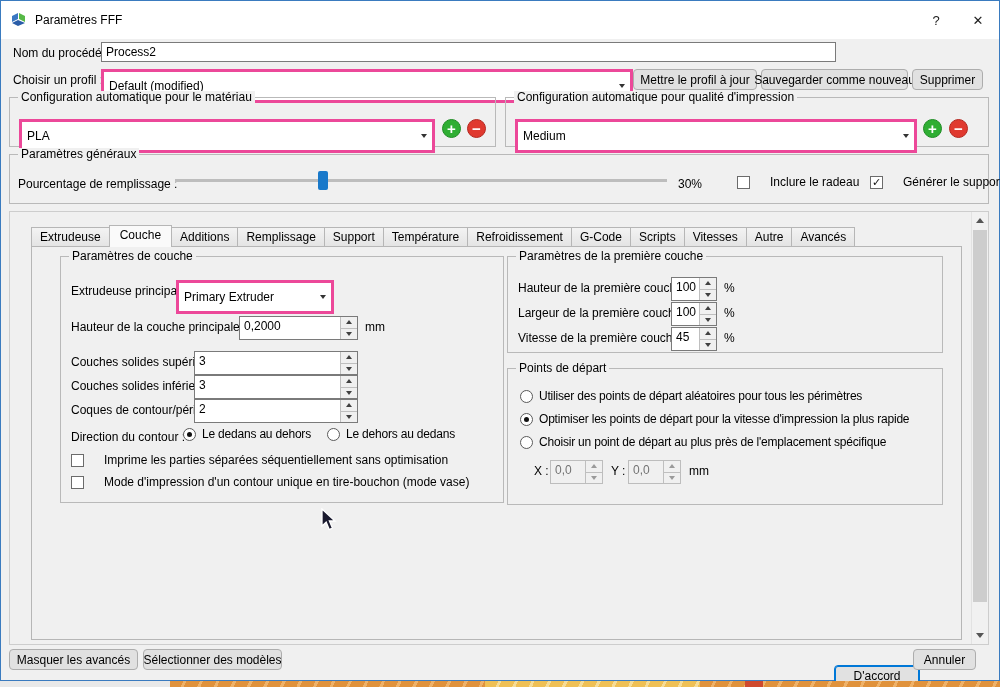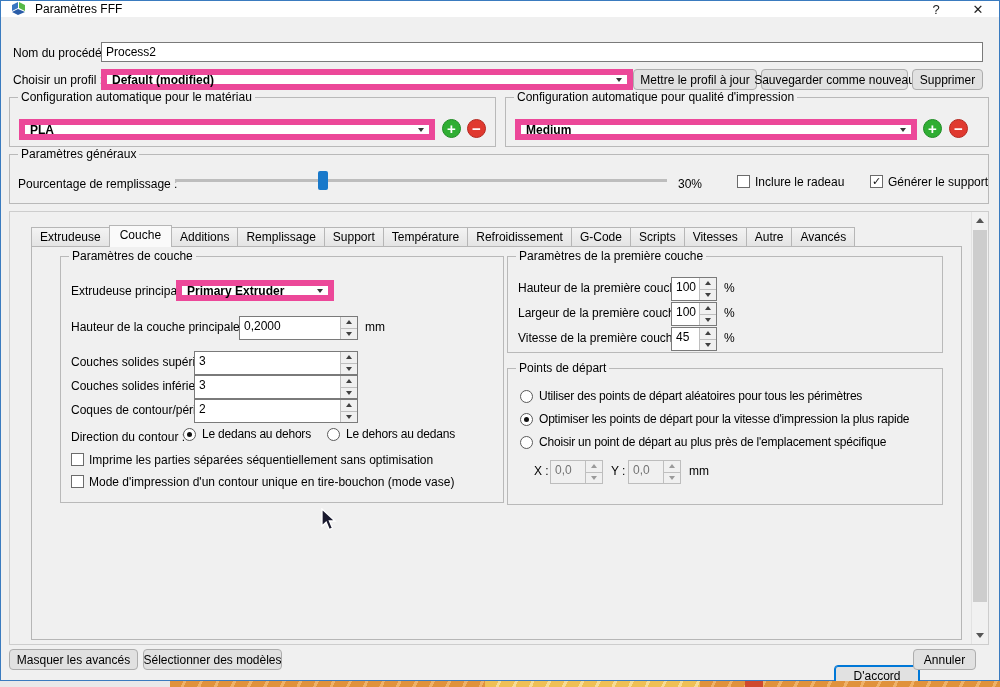--- a/index.html
+++ b/index.html
@@ -1,50 +1,50 @@
 <!DOCTYPE html>
 <html><head>
 <meta charset="utf-8">
 <style>
   html,body{margin:0;padding:0;}
   body{font-family:"Liberation Sans","DejaVu Sans",sans-serif;font-size:12px;color:#000;background:#c9ccd0;}
   .screen{position:relative;width:1000px;height:687px;overflow:hidden;background:#d8dadc;}
 
   
   .dialog{position:absolute;left:0;top:0;width:1000px;height:681px;background:#f0f0f0;border:1px solid #3a7bbf;box-sizing:border-box;}
-  .titlebar{position:absolute;left:0;top:0;right:0;height:16px;background:#ffffff;display:flex;align-items:center;}
+  .titlebar{position:absolute;left:0;top:0;right:0;height:38px;background:#ffffff;display:flex;align-items:center;}
   .app-icon{margin-left:9px;flex:0 0 18px;}
   .title-text{margin-left:7px;font-size:12px;}
   .tb-buttons{margin-left:auto;display:flex;height:100%;}
   .tb-btn{width:42px;height:100%;display:flex;align-items:center;justify-content:center;font-size:13px;color:#222;}
 
   .lbl{position:absolute;white-space:nowrap;line-height:14px;}
 
   
   .textfield{position:absolute;background:#fff;border:1px solid #7a7a7a;height:20px;box-sizing:border-box;font:12px "Liberation Sans",sans-serif;padding:0 4px;margin:0;}
-  .combo{position:absolute;background:#fff;border:6px solid #ec4899;height:21px;box-sizing:border-box;display:flex;align-items:center;font-weight:bold;}
+  .combo{position:absolute;background:#fff;border:3px solid #ec4899;height:34px;box-sizing:border-box;display:flex;align-items:center;}
   .combo-text{padding-left:5px;flex:1;white-space:nowrap;overflow:hidden;}
   .combo-arrow{width:16px;align-self:stretch;display:flex;align-items:center;justify-content:center;}
   .combo-arrow::after{content:"";width:0;height:0;border-left:3.5px solid transparent;border-right:3.5px solid transparent;border-top:4px solid #333;}
 
   .btn{position:absolute;height:21px;background:#e1e1e1;border:1px solid #adadad;border-radius:4px;font:12px "Liberation Sans",sans-serif;display:flex;align-items:center;justify-content:center;box-sizing:border-box;padding:0 4px;color:#000;white-space:nowrap;}
   .btn.default{border-color:#0078d7;box-shadow:inset 0 0 0 1px #0078d7;}
 
   .groupbox{position:absolute;border:1px solid #b9b9b9;box-sizing:border-box;}
   .group-title{position:absolute;top:-7px;left:8px;background:#f0f0f0;padding:0 3px;line-height:13px;white-space:nowrap;}
 
   .roundbtn{position:absolute;width:19px;height:19px;border-radius:50%;color:#fff;display:flex;align-items:center;justify-content:center;font-size:15px;font-weight:bold;line-height:17px;box-sizing:border-box;}
   .roundbtn.green{background:#2fae33;border:1px solid #1f8c24;}
   .roundbtn.red{background:#e0392f;border:1px solid #b5271f;}
 
   .slider{position:absolute;height:20px;}
   .slider-track{position:absolute;left:0;right:0;top:8px;height:3px;background:#bdbdbd;}
   .slider-handle{position:absolute;top:0;width:10px;height:19px;background:#1979ca;border-radius:2px;}
 
-  .check{position:absolute;display:flex;align-items:flex-start;gap:5px;white-space:nowrap;}
+  .check{position:absolute;display:flex;align-items:flex-end;gap:20px;white-space:nowrap;}
   .checkbox{width:13px;height:13px;background:#fff;border:1px solid #6b6b6b;box-sizing:border-box;display:flex;align-items:center;justify-content:center;flex:0 0 13px;}
   .checkmark{display:none;font-size:11px;line-height:11px;font-weight:bold;color:#111;margin-top:-1px;}
   .checkmark.visible{display:block;}
 
   .radio{position:absolute;display:flex;align-items:center;gap:6px;white-space:nowrap;}
   .radio span[data-bind]{letter-spacing:-0.2px;}
   .radio-circle{width:13px;height:13px;border-radius:50%;background:#fff;border:1px solid #5a5a5a;box-sizing:border-box;position:relative;flex:0 0 13px;}
   .radio-circle.selected::after{content:"";position:absolute;left:3px;top:3px;width:5px;height:5px;border-radius:50%;background:#111;}
 
   .spin{position:absolute;height:24px;background:#fff;border:1px solid #7a7a7a;box-sizing:border-box;display:flex;}
@@ -99,21 +99,21 @@
         <polygon points="2,11 8,8 15,11 8,14" fill="#2a5da8"></polygon>
       </svg>
       <span class="title-text" data-bind="window.title">Paramètres FFF</span>
       <div class="tb-buttons">
         <div class="tb-btn" data-bind="icons.help">?</div>
         <div class="tb-btn" data-bind="icons.close">✕</div>
       </div>
     </div>
 
     <span class="lbl" style="left:12px;top:45px;" data-bind="header.process_name_label">Nom du procédé :</span>
-    <input class="textfield" style="left: 100px; top: 41px; width: 882px;" value="Process2">
+    <input class="textfield" style="left: 100px; top: 41px; width: 735px;" value="Process2">
 
     <span class="lbl" style="left:12px;top:72px;" data-bind="header.profile_label">Choisir un profil :</span>
     <div class="combo" style="left:100px;top:68px;width:532px;">
       <span class="combo-text" data-bind="header.profile_value">Default (modified)</span>
       <span class="combo-arrow"></span>
     </div>
     <button class="btn" style="left:632px;top:68px;width:124px;" data-bind="header.update_profile_button">Mettre le profil à jour</button>
     <button class="btn" style="left:760px;top:68px;width:147px;" data-bind="header.save_new_button">Sauvegarder comme nouveau</button>
     <button class="btn" style="left:911px;top:68px;width:71px;" data-bind="header.delete_button">Supprimer</button>
 

